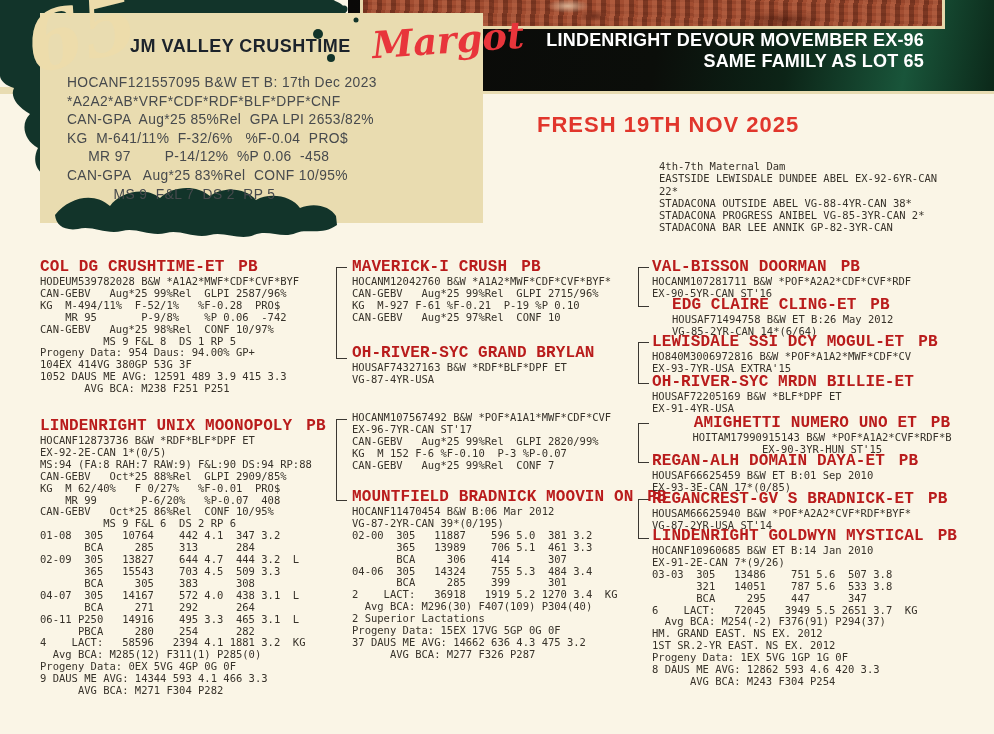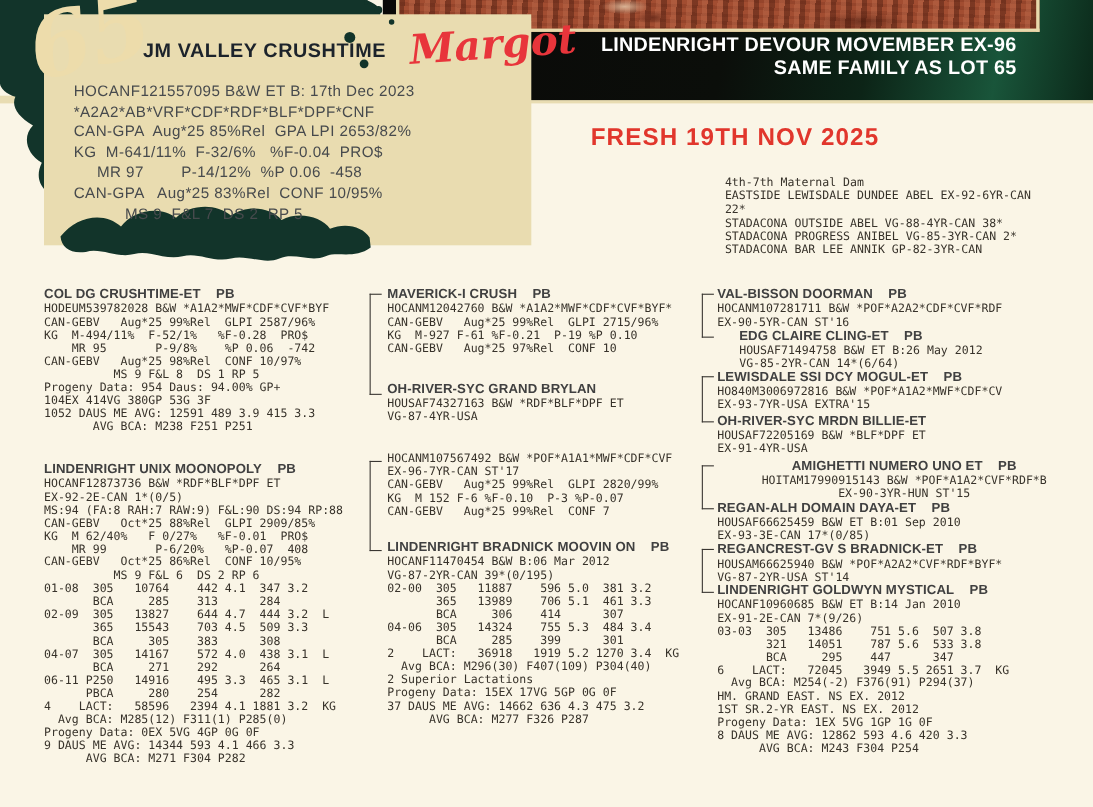--- a/index.html
+++ b/index.html
@@ -35,22 +35,22 @@
   .lot-number{position:absolute;left:26px;top:-14px;z-index:6;color:#eddcab;
           font-family:"DejaVu Serif",serif;font-style:italic;font-weight:bold;font-size:80px;
           transform:rotate(-14deg);}
   .fresh{position:absolute;left:537px;top:112px;z-index:4;color:#e1362c;font-weight:bold;
           font-size:22px;letter-spacing:1px;}
   .mono{margin:0;white-space:pre;font-family:"DejaVu Sans Mono",monospace;
           font-size:10.5px;line-height:11.9px;color:#37322a;}
   .maternal{position:absolute;left:643px;top:160px;z-index:4;}
   .maternal .mono{line-height:12.3px;margin-left:16px;}
   .pblock{position:absolute;z-index:4;}
-  .bname{font-weight:bold;font-size:12px;line-height:14px;color:#404040;letter-spacing:.1px;
-         white-space:nowrap;margin-bottom:2px;}
+  .bname{font-weight:bold;font-size:16px;line-height:14px;color:#b91c1c;letter-spacing:.1px;
+         white-space:nowrap;margin-bottom:2px;font-family:Liberation Mono, monospace;}
   .pb{margin-left:14px;}
   .br{position:absolute;z-index:3;width:10px;border:1.6px solid #3a3732;border-right:none;}
 </style>
 </head>
 <body>
 
 <div class="tan-line"></div>
 <div class="banner">
   <div class="banner-text">
     <div>LINDENRIGHT DEVOUR MOVEMBER EX-96</div>
@@ -162,21 +162,21 @@
 VG-87-4YR-USA</pre>
 </div>
 <div class="pblock" style="left:352px;top:412px;width:290px;">
   <pre class="mono">HOCANM107567492 B&amp;W *POF*A1A1*MWF*CDF*CVF
 EX-96-7YR-CAN ST'17
 CAN-GEBV   Aug*25 99%Rel  GLPI 2820/99%
 KG  M 152 F-6 %F-0.10  P-3 %P-0.07
 CAN-GEBV   Aug*25 99%Rel  CONF 7</pre>
 </div>
 <div class="pblock" style="left:352px;top:490px;width:290px;">
-  <div class="bname"><span>LINDENRIGHT BRADNICK MOOVIN ON</span><span class="pb">PB</span></div>
+  <div class="bname"><span>MOUNTFIELD BRADNICK MOOVIN ON</span><span class="pb">PB</span></div>
   <pre class="mono">HOCANF11470454 B&amp;W B:06 Mar 2012
 VG-87-2YR-CAN 39*(0/195)
 02-00  305   11887    596 5.0  381 3.2
        365   13989    706 5.1  461 3.3
        BCA     306    414      307
 04-06  305   14324    755 5.3  484 3.4
        BCA     285    399      301
 2    LACT:   36918   1919 5.2 1270 3.4  KG
   Avg BCA: M296(30) F407(109) P304(40)
 2 Superior Lactations

